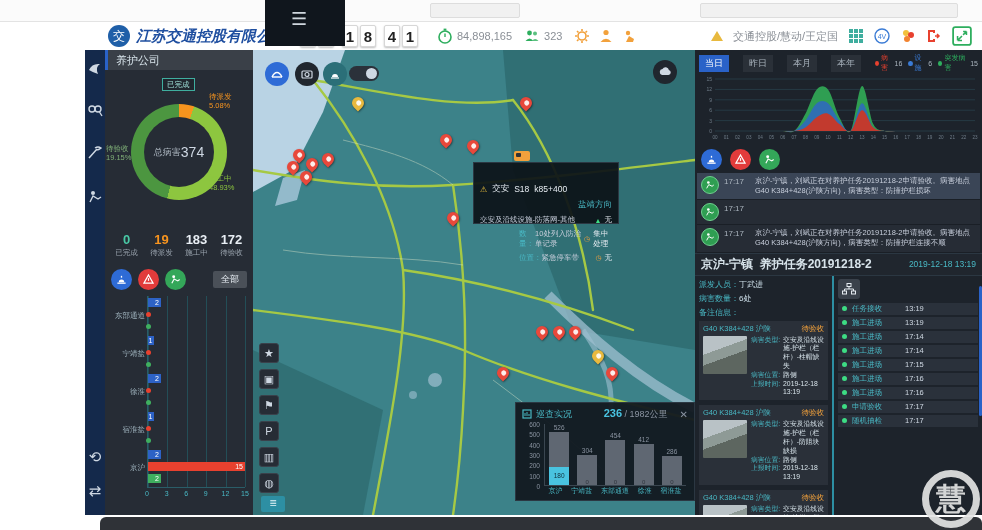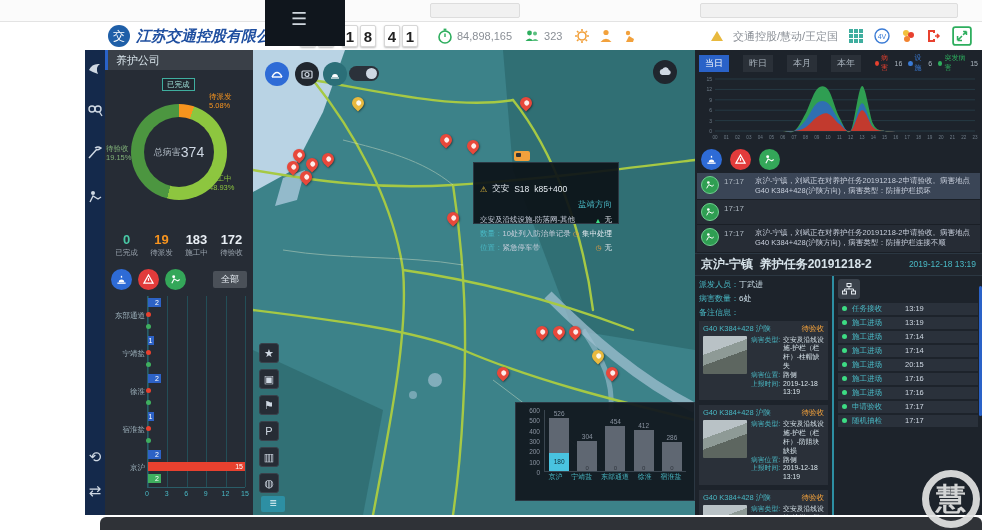--- a/index.html
+++ b/index.html
@@ -80,21 +80,21 @@
   .marker::after { content:""; position:absolute; left:3.5px; top:3.5px; width:5px; height:5px; border-radius:50%; background:rgba(255,255,255,.9); }
   .marker.red { background:#e8483b; } .marker.yellow { background:#e8b93e; }
   .truck { position:absolute; width:16px; height:10px; background:#f2a13c; border-radius:2px; z-index:3; cursor:pointer; }
   .truck::after { content:""; position:absolute; left:2px; top:2px; width:5px; height:4px; background:#333; border-radius:1px; }
 
   .tooltip { position:absolute; left:220px; top:112px; width:146px; height:62px; background:rgba(12,18,24,.93); border:1px solid #2b3742; z-index:5; padding:4px 6px; }
   .tt-head { display:flex; align-items:center; font-size:8.5px; color:#e6ecf2; gap:5px; }
   .tt-head .warn { color:#f0c33c; font-size:8px; }
   .tt-head .dir { margin-left:auto; color:#49b8c4;margin-top:32px; }
   .tt-row { display:flex; align-items:center; font-size:7.5px; color:#c7cedb; margin-top:4px; }
-  .tt-row .key { color:#49b8c4; }
+  .tt-row .key { color:#49b8c4;margin-left:39px; }
   .tt-row .st { margin-left:auto; display:flex; align-items:center; gap:3px; }
   .st-ok { color:#3ddc84; } .st-pend { color:#f2a13c; }
   .tt-row .stv { color:#e6ecf2; }
 
   .patrol { position:absolute; left:262px; top:352px; width:180px; height:99px; background:rgba(18,24,32,.95); border:1px solid #2b3742; z-index:5; padding:4px 6px; }
   .pt-head { display:flex; align-items:center; font-size:9px; color:#49b8c4; gap:4px; }
   .pt-head .nums { margin-left:auto; color:#8a93a0; font-size:9px; }
   .pt-head .nums b { color:#49c3e0; font-size:11px; }
   .pt-head .x { margin-left:8px; color:#8a93a0; cursor:pointer; font-size:10px; }
   .pt-chart { position:relative; height:72px; margin-top:3px; }
@@ -523,20 +523,31 @@
               <span>紧急停车带</span>
               <span class="st">
                 <span class="st-pend" style="font-size: 7px;">◷</span>
                 <span class="stv">无</span>
               </span>
             </div>
           </div>
       </div>
 
       <div class="patrol">
+        <div class="pt-head">
+          <svg width="10" height="10" viewBox="0 0 10 10">
+              <rect x="1" y="1" width="8" height="8" fill="none" stroke="#49b8c4" stroke-width="1.2"></rect>
+              <line x1="3" y1="7" x2="3" y2="4" stroke="#49b8c4"></line>
+              <line x1="5" y1="7" x2="5" y2="3" stroke="#49b8c4"></line>
+              <line x1="7" y1="7" x2="7" y2="5" stroke="#49b8c4"></line>
+            </svg>
+          <span>巡查实况</span>
+          <span class="nums"><b>236</b><span> / </span><span>1982公里</span></span>
+          <span class="x">✕</span>
+        </div>
         <div class="pt-chart">
           <div class="pt-y" id="ptY">
               <span style="top: 0%;">600</span>
               <span style="top: 16.6667%;">500</span>
               <span style="top: 33.3333%;">400</span>
               <span style="top: 50%;">300</span>
               <span style="top: 66.6667%;">200</span>
               <span style="top: 83.3333%;">100</span>
               <span style="top: 100%;">0</span>
             </div>
@@ -805,21 +816,21 @@
                 <span class="tm">17:14</span>
               </div>
               <div class="tl-row">
                 <span class="dot"></span>
                 <span class="lab">施工进场</span>
                 <span class="tm">17:14</span>
               </div>
               <div class="tl-row">
                 <span class="dot"></span>
                 <span class="lab">施工进场</span>
-                <span class="tm">20:15</span>
+                <span class="tm">17:15</span>
               </div>
               <div class="tl-row">
                 <span class="dot"></span>
                 <span class="lab">施工进场</span>
                 <span class="tm">17:16</span>
               </div>
               <div class="tl-row">
                 <span class="dot"></span>
                 <span class="lab">施工进场</span>
                 <span class="tm">17:16</span>

